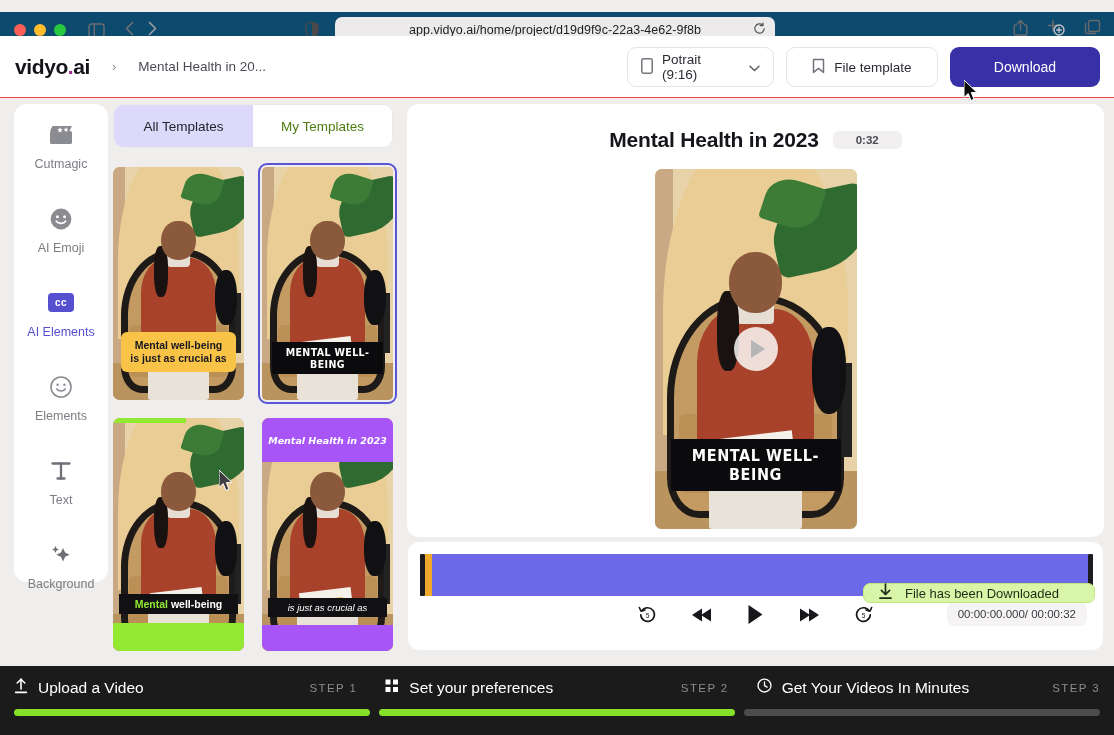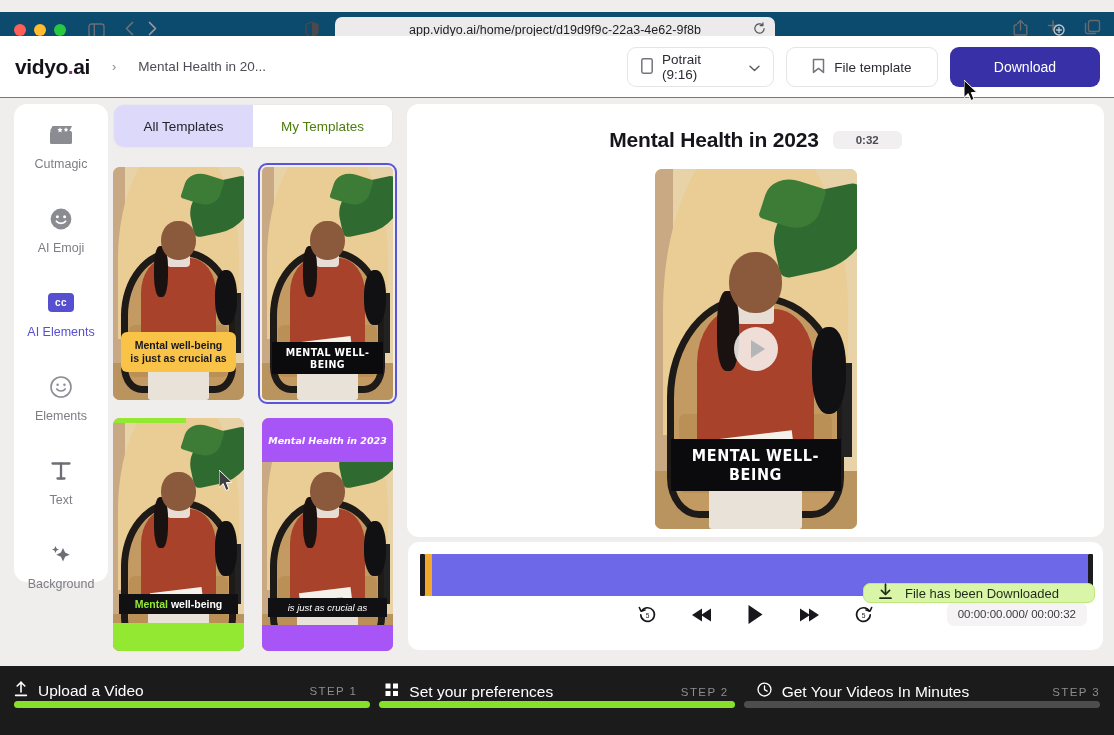--- a/index.html
+++ b/index.html
@@ -222,21 +222,21 @@
     background: #d9f5a8; border: 1px solid #bfe87c; border-radius: 7px;
     display: flex; align-items: center; gap: 12px; padding: 0 14px;
     font-size: 13px; color: #1f2b16; z-index: 30; margin-left: 8px;
   }
 
   
   .steps {
     position: absolute; left: 0; bottom: 0; width: 1114px; height: 69px;
     background: #1c1b1b;
   }
-  .steps-row { display: flex; height: 35px; align-items: flex-end; border-radius: 21px; }
+  .steps-row { display: flex; height: 43px; align-items: center; border-radius: 21px; }
   .step { flex: 1; display: flex; align-items: center; justify-content: space-between; padding: 0 14px; }
   .step-left { display: flex; align-items: center; gap: 10px; color: #ffffff; font-size: 15.5px; }
   .step-num { color: #8d8d8d; font-size: 11.5px; letter-spacing: 1.4px; }
   .bars { display: flex; gap: 9px; padding: 0 14px; }
   .bar { flex: 1; height: 7px; border-radius: 4px; background: #4d4d4d; }
   .bar.done { background: #86e02a; }
 
   
   .cursor { position: absolute; z-index: 50; pointer-events: none; }
 </style>

